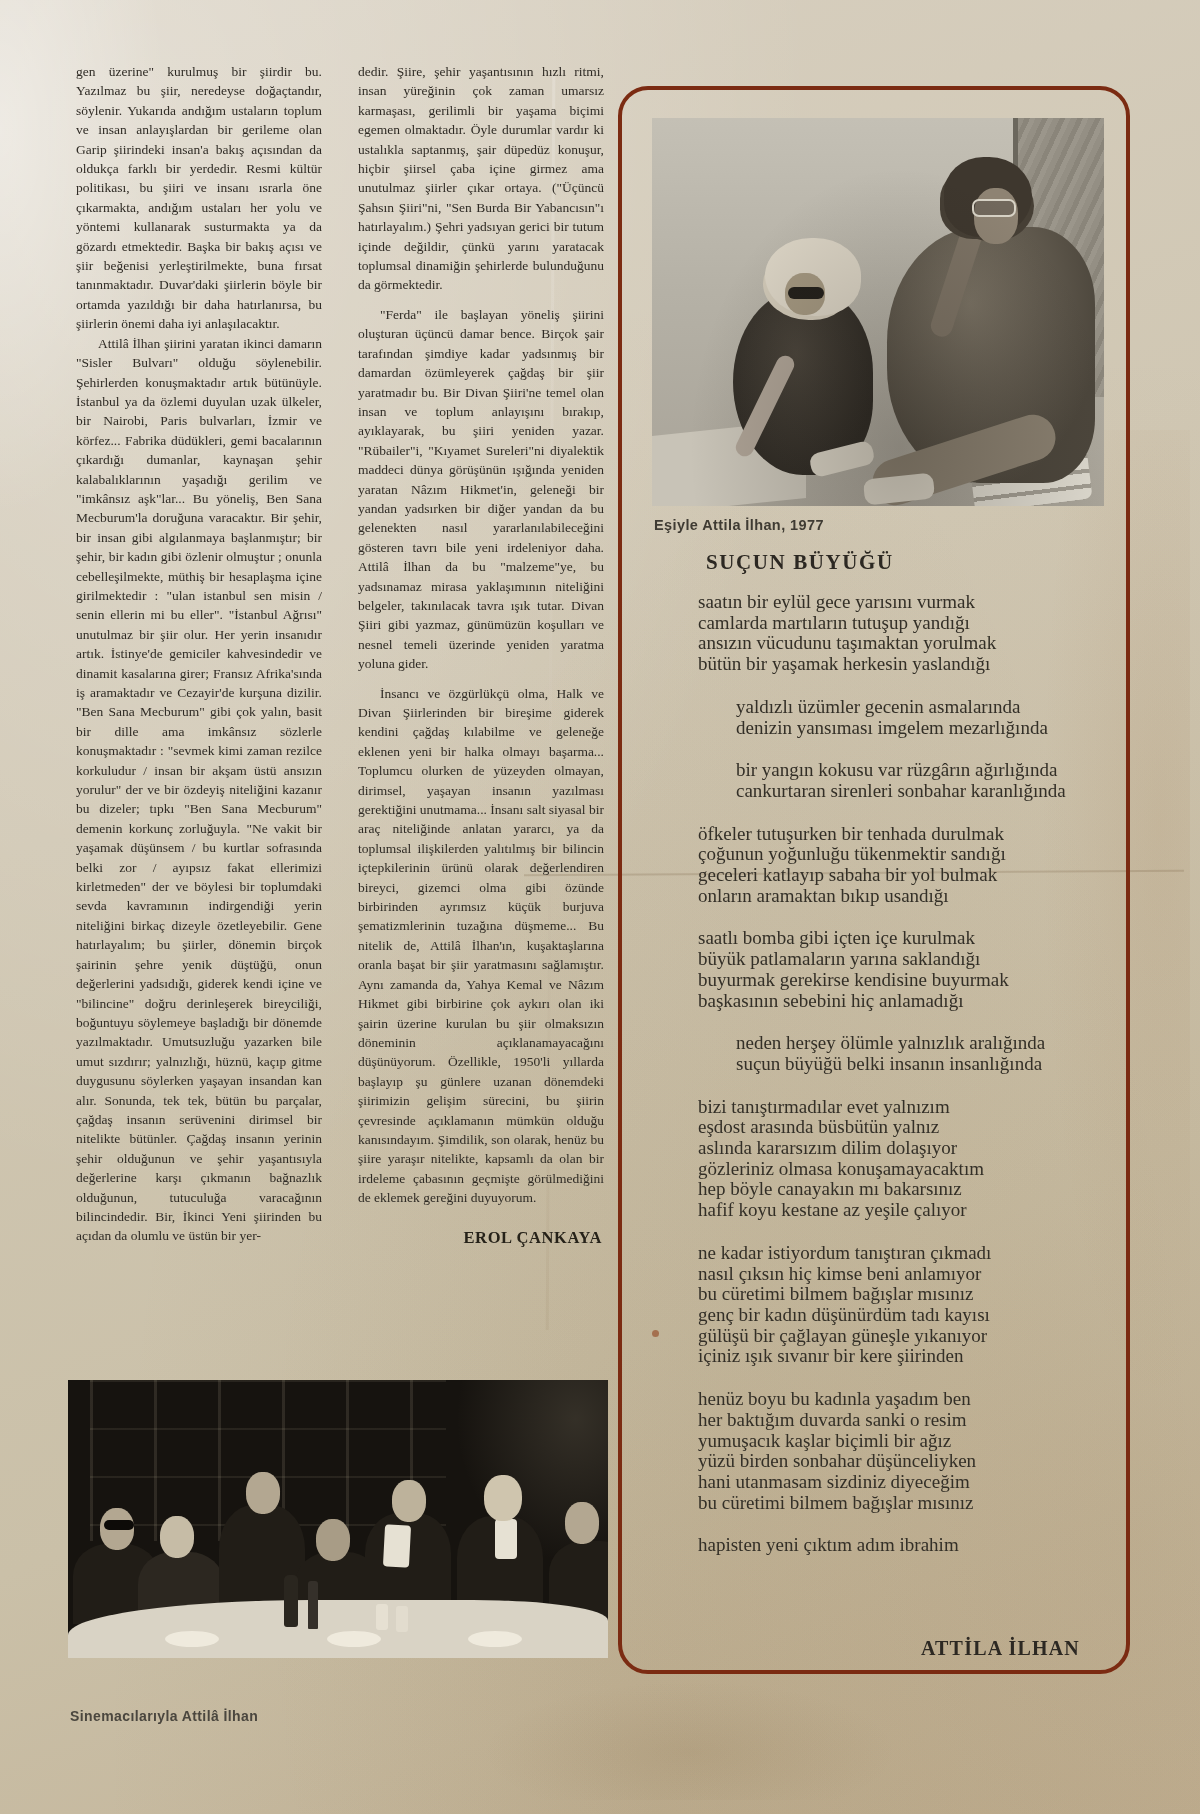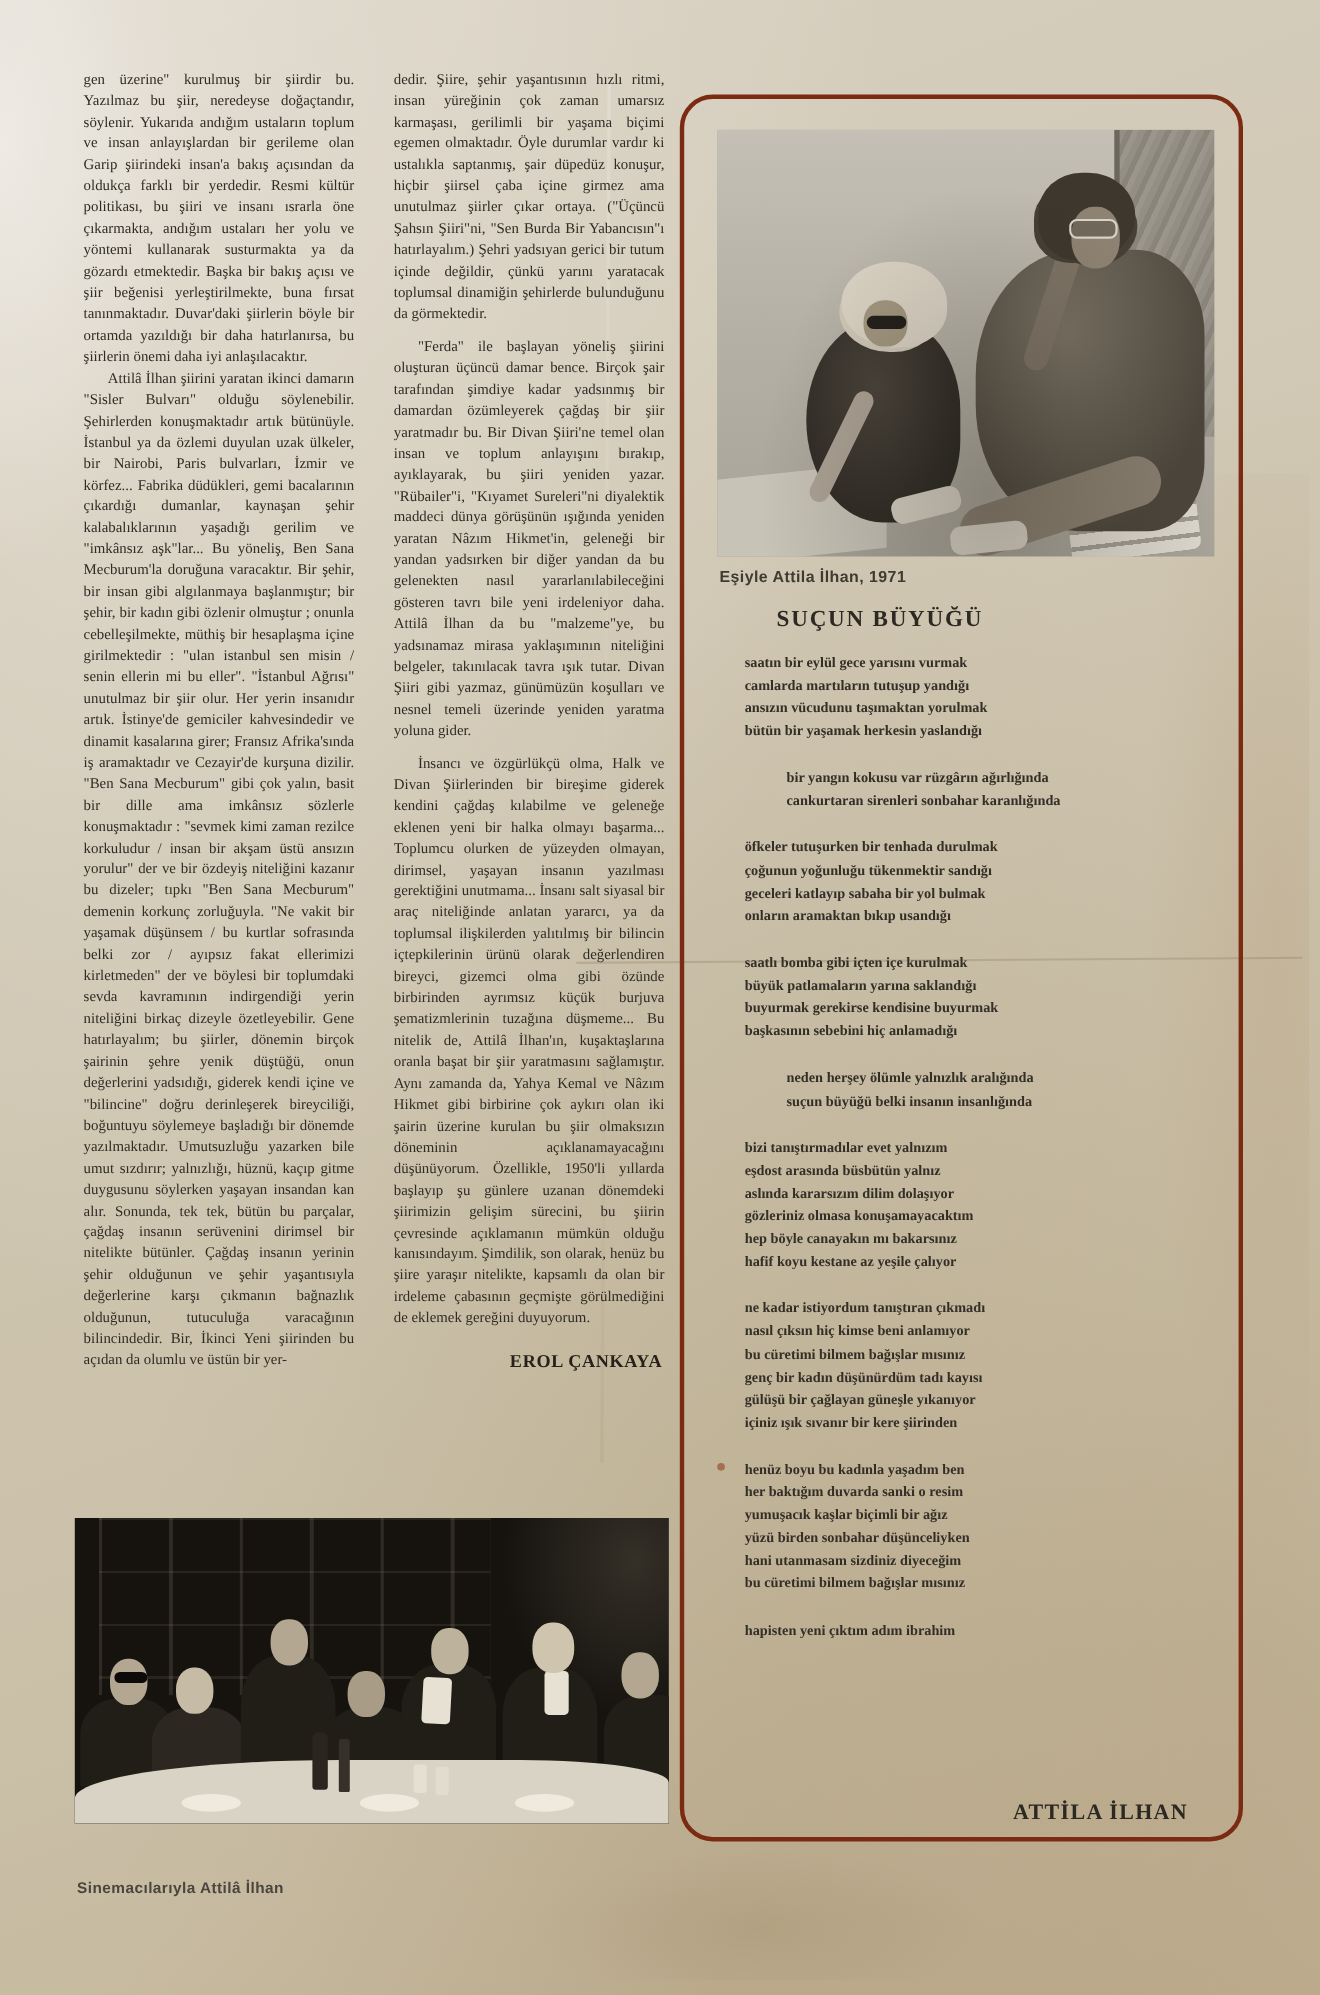--- a/index.html
+++ b/index.html
@@ -39,21 +39,21 @@
   .poem-box{
     position:absolute;left:618px;top:86px;width:512px;height:1588px;
     border:4px solid #7b2b12;border-radius:30px;box-sizing:border-box;
   }
   .photo{position:relative;overflow:hidden;background:#b4b0a5;}
   .photo-top{width:452px;height:388px;margin:28px 0 0 30px;}
   .caption{font-family:"Liberation Sans","DejaVu Sans",sans-serif;font-weight:bold;color:#3f3b33;}
   .cap-top{margin:11px 0 0 32px;font-size:14.5px;letter-spacing:.4px;}
   .poem-title{margin:17px 0 17px 84px;font-size:21px;font-weight:bold;letter-spacing:1.6px;color:#2c2822;}
   .poem-title.t2{margin-top:30px;}
-  .poem{margin-left:55px;margin-right:14px;font-size:13px;line-height:20.7px;color:#332f27;font-weight:bold;}
+  .poem{margin-left:76px;margin-right:14px;font-size:19px;line-height:20.7px;color:#332f27;}
   .stanza{margin:0 0 22px 0;}
   .stanza.ind{margin-left:38px;}
   .pline{white-space:nowrap;}
   .poet{position:absolute;right:46px;bottom:10px;font-weight:bold;font-size:20px;letter-spacing:1.2px;color:#2c2822;}
 
   
   .pt-wall{position:absolute;inset:0;background:linear-gradient(180deg,#c4c0b5 0%,#b5b1a6 45%,#a8a398 100%);}
   .pt-pillar{position:absolute;right:0;top:0;width:19%;height:72%;
     background:repeating-linear-gradient(115deg,#948f84 0 6px,#8a857a 6px 11px,#9b968b 11px 16px);
     border-left:5px solid #6b675d;}
@@ -144,29 +144,33 @@
       <div class="pt-man-glasses"></div>
       <div class="pt-woman-body"></div>
       <div class="pt-woman-arm"></div>
       <div class="pt-woman-hair"></div>
       <div class="pt-woman-face"></div>
       <div class="pt-woman-glasses"></div>
       <div class="pt-sandal a"></div>
       <div class="pt-sandal b"></div>
       <div class="pt-shade"></div>
     </div>
-    <div class="caption cap-top">Eşiyle Attila İlhan, 1971</div>
+    <div class="caption cap-top">Eşiyle Attila İlhan, 1977</div>
 
     <h2 class="poem-title">SUÇUN BÜYÜĞÜ</h2>
     <div class="poem">
         <div class="stanza">
           <div class="pline">saatın bir eylül gece yarısını vurmak</div>
           <div class="pline">camlarda martıların tutuşup yandığı</div>
           <div class="pline">ansızın vücudunu taşımaktan yorulmak</div>
           <div class="pline">bütün bir yaşamak herkesin yaslandığı</div>
+        </div>
+        <div class="stanza ind">
+          <div class="pline">yaldızlı üzümler gecenin asmalarında</div>
+          <div class="pline">denizin yansıması imgelem mezarlığında</div>
         </div>
         <div class="stanza ind">
           <div class="pline">bir yangın kokusu var rüzgârın ağırlığında</div>
           <div class="pline">cankurtaran sirenleri sonbahar karanlığında</div>
         </div>
         <div class="stanza">
           <div class="pline">öfkeler tutuşurken bir tenhada durulmak</div>
           <div class="pline">çoğunun yoğunluğu tükenmektir sandığı</div>
           <div class="pline">geceleri katlayıp sabaha bir yol bulmak</div>
           <div class="pline">onların aramaktan bıkıp usandığı</div>

